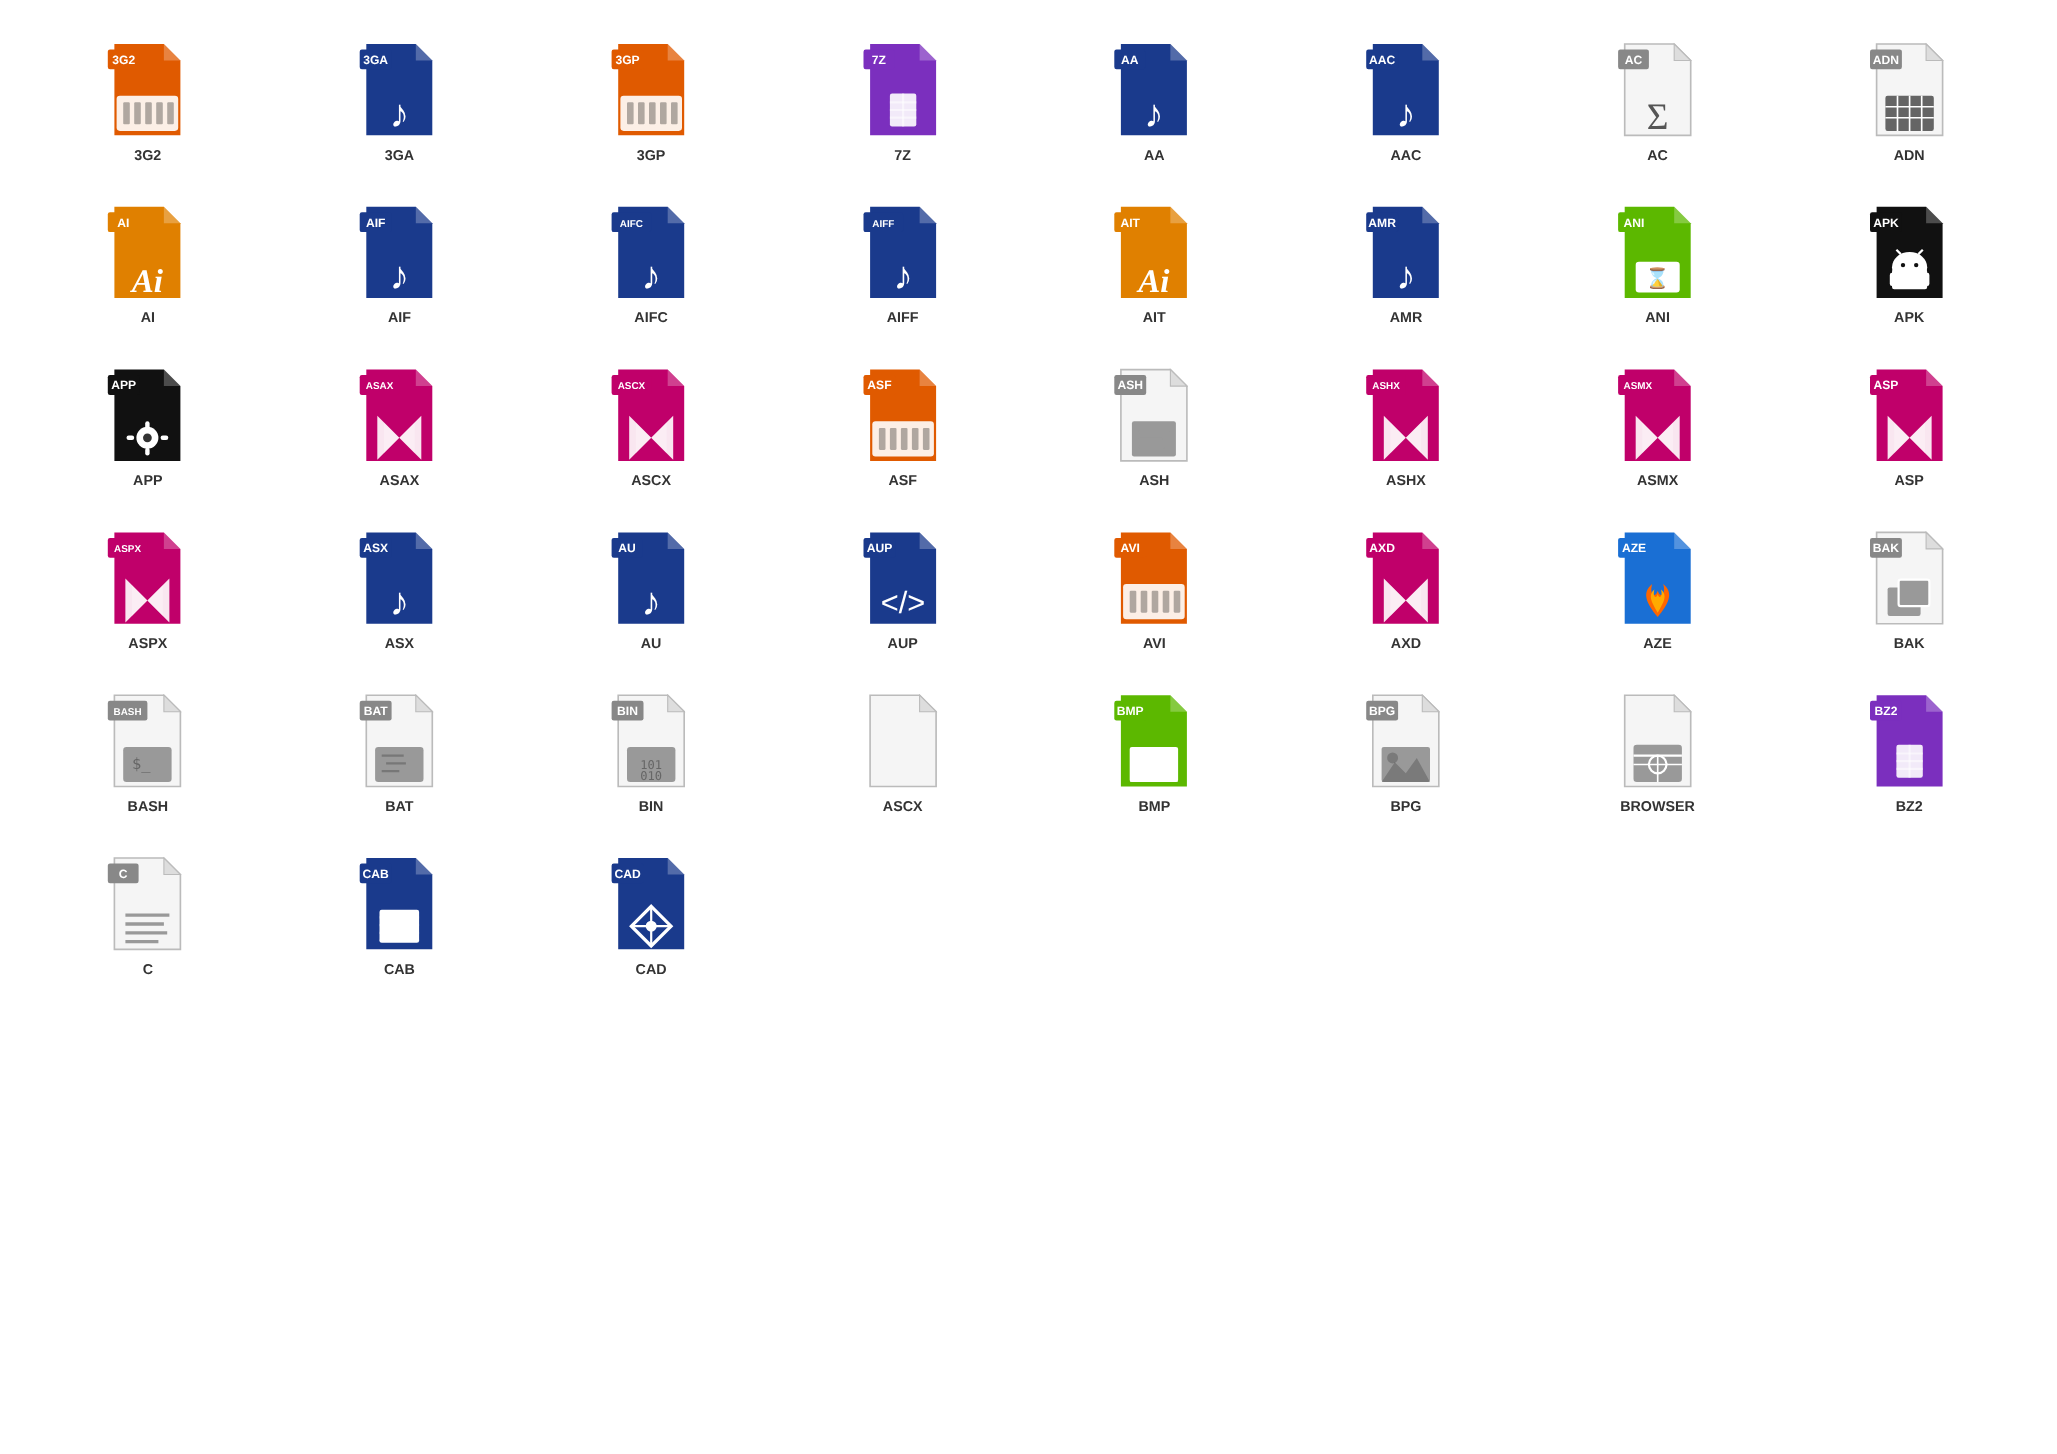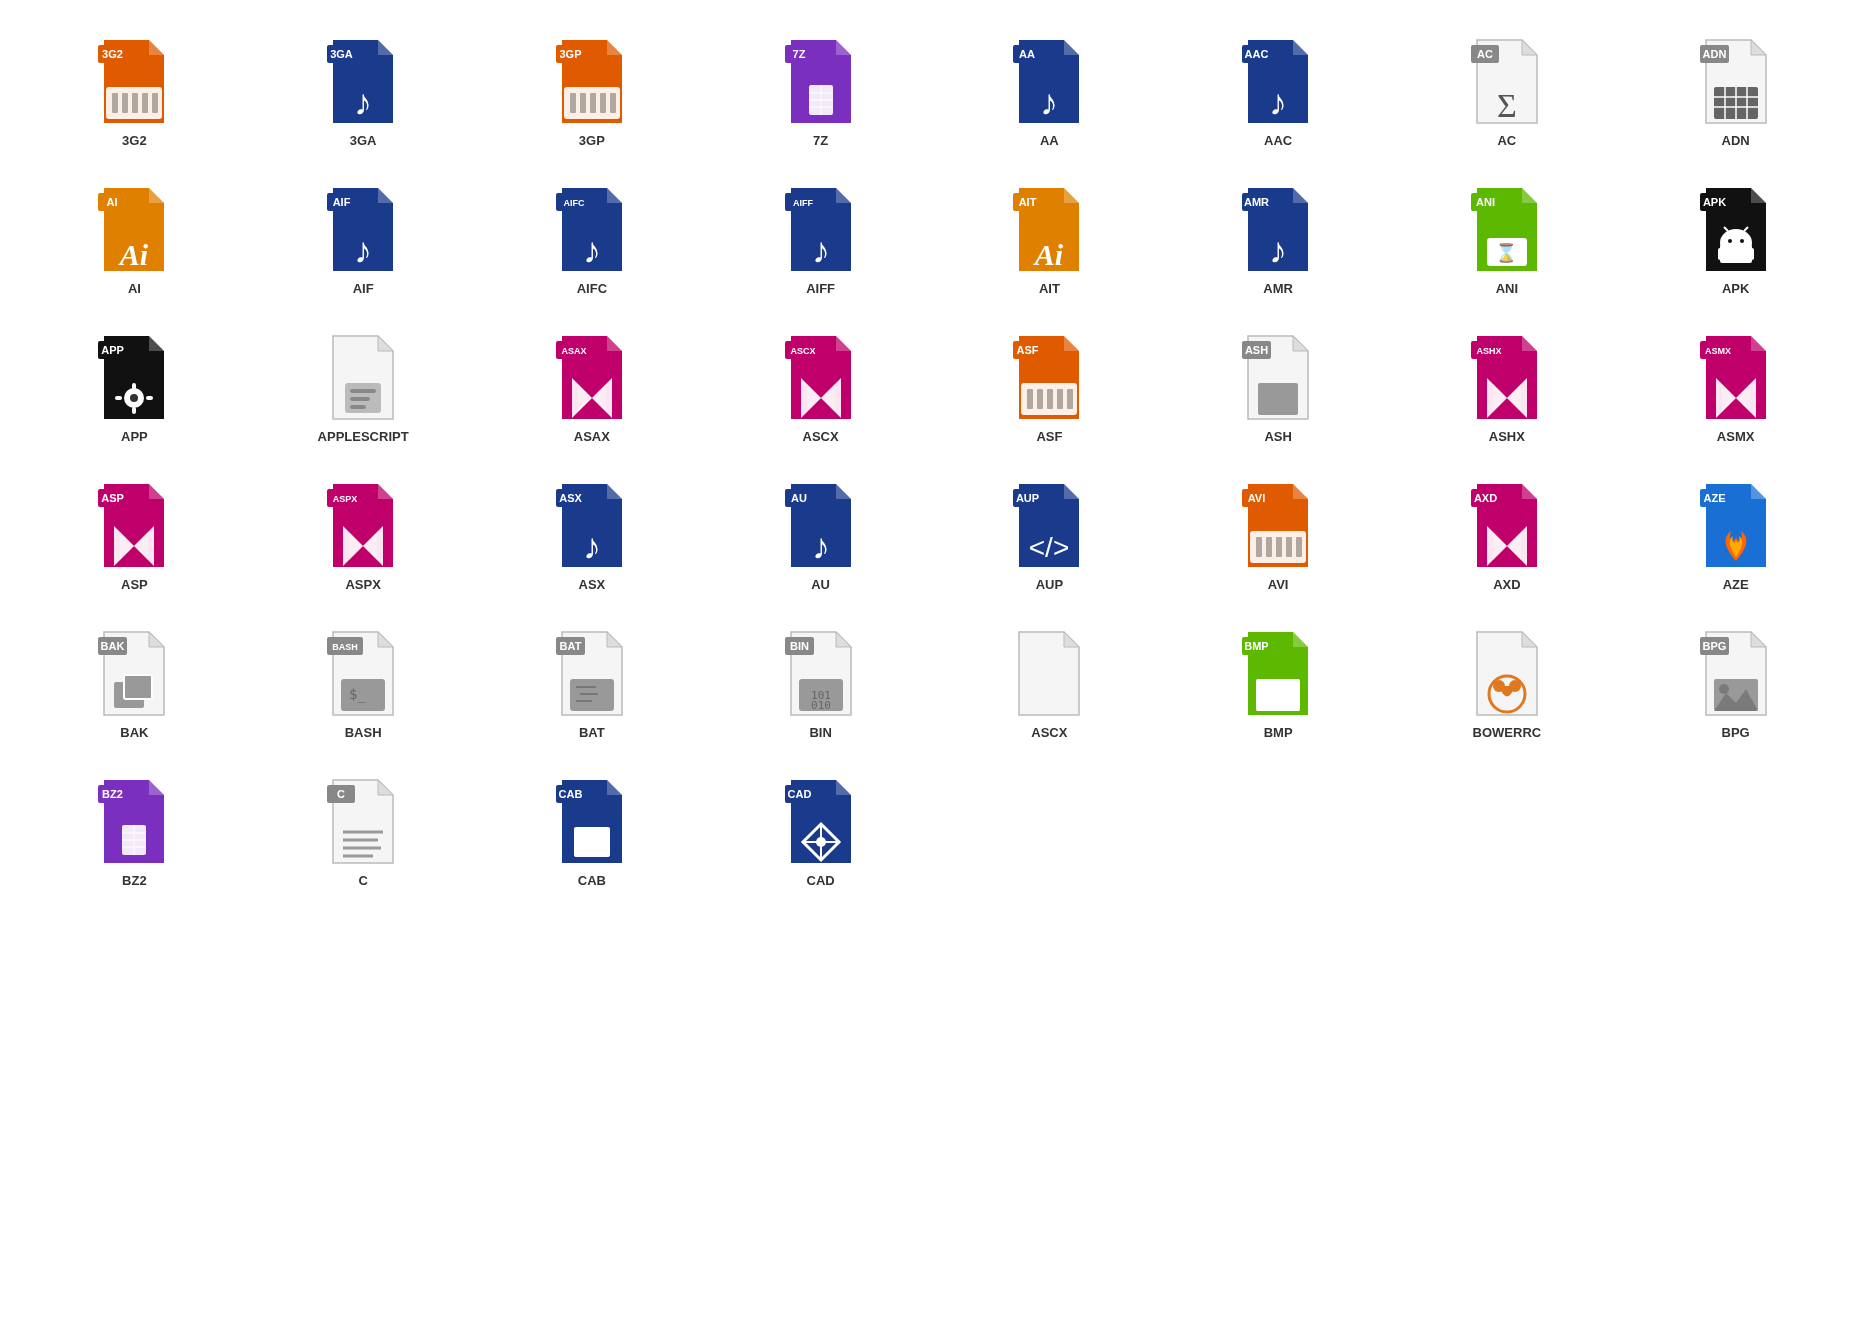--- a/index.html
+++ b/index.html
@@ -304,35 +304,20 @@
               <rect x="21" y="65" width="7" height="4" rx="2" fill="#fff"></rect>
 
     <rect x="4" y="10" width="29" height="18" rx="2" fill="#111"></rect>
     <text x="18.5" y="23" text-anchor="middle" font-size="11" fill="white" font-weight="bold" font-family="Arial,sans-serif">APP</text>
   </svg></div>
       <div class="file-label">APP</div>
     </div>
     <div class="file-item">
       <div class="icon-wrap"><svg viewBox="0 0 80 95" width="80" height="95" xmlns="http://www.w3.org/2000/svg">
 
-    <path d="M 10,5 L 55,5 L 70,20 L 70,88 L 10,88 Z" fill="#f5f5f5" stroke="#bbb" stroke-width="1.5"></path>
-
-    <path d="M 55,5 L 55,20 L 70,20 Z" fill="#ddd" stroke="#bbb" stroke-width="1"></path>
-
-    <rect x="22" y="52" width="36" height="30" rx="3" fill="#bbb"></rect>
-              <rect x="27" y="58" width="26" height="4" rx="2" fill="#888"></rect>
-              <rect x="27" y="66" width="20" height="4" rx="2" fill="#888"></rect>
-              <rect x="27" y="74" width="16" height="4" rx="2" fill="#888"></rect>
-
-  </svg></div>
-      <div class="file-label">APPLESCRIPT</div>
-    </div>
-    <div class="file-item">
-      <div class="icon-wrap"><svg viewBox="0 0 80 95" width="80" height="95" xmlns="http://www.w3.org/2000/svg">
-
     <path d="M 10,5 L 55,5 L 70,20 L 70,88 L 10,88 Z" fill="#c0006a" stroke="#c0006a" stroke-width="0"></path>
 
     <path d="M 55,5 L 55,20 L 70,20 Z" fill="rgba(255,255,255,0.25)" stroke="none" stroke-width="0"></path>
 
     <g transform="translate(40,67)">
         <polygon points="-20,-20 0,0 -20,20" fill="#fff" opacity="0.9"></polygon>
         <polygon points="20,-20 0,0 20,20" fill="#fff" opacity="0.9"></polygon>
         <polygon points="-14,-14 0,0 -14,14" fill="rgba(255,255,255,0.3)"></polygon>
         <polygon points="14,-14 0,0 14,14" fill="rgba(255,255,255,0.3)"></polygon>
       </g>
@@ -657,43 +642,44 @@
   </svg></div>
       <div class="file-label">BMP</div>
     </div>
     <div class="file-item">
       <div class="icon-wrap"><svg viewBox="0 0 80 95" width="80" height="95" xmlns="http://www.w3.org/2000/svg">
 
     <path d="M 10,5 L 55,5 L 70,20 L 70,88 L 10,88 Z" fill="#f5f5f5" stroke="#bbb" stroke-width="1.5"></path>
 
     <path d="M 55,5 L 55,20 L 70,20 Z" fill="#ddd" stroke="#bbb" stroke-width="1"></path>
 
-    <circle cx="40" cy="67" r="18" fill="none" stroke="#e07820" stroke-width="3"></circle>
-              <circle cx="32" cy="59" r="6" fill="#e07820"></circle>
-              <circle cx="48" cy="59" r="6" fill="#e07820"></circle>
-              <path d="M32 59 Q40 80 48 59" fill="#e07820"></path>
-
-  </svg></div>
-      <div class="file-label">BOWERRC</div>
-    </div>
-    <div class="file-item">
-      <div class="icon-wrap"><svg viewBox="0 0 80 95" width="80" height="95" xmlns="http://www.w3.org/2000/svg">
-
-    <path d="M 10,5 L 55,5 L 70,20 L 70,88 L 10,88 Z" fill="#f5f5f5" stroke="#bbb" stroke-width="1.5"></path>
-
-    <path d="M 55,5 L 55,20 L 70,20 Z" fill="#ddd" stroke="#bbb" stroke-width="1"></path>
-
     <rect x="18" y="52" width="44" height="32" rx="2" fill="#999"></rect>
               <circle cx="28" cy="62" r="5" fill="rgba(0,0,0,0.2)"></circle>
               <polygon points="18,84 30,66 40,76 50,62 62,84" fill="rgba(0,0,0,0.2)"></polygon>
 
     <rect x="4" y="10" width="29" height="18" rx="2" fill="#888"></rect>
     <text x="18.5" y="23" text-anchor="middle" font-size="11" fill="white" font-weight="bold" font-family="Arial,sans-serif">BPG</text>
   </svg></div>
       <div class="file-label">BPG</div>
+    </div>
+    <div class="file-item">
+      <div class="icon-wrap"><svg viewBox="0 0 80 95" width="80" height="95" xmlns="http://www.w3.org/2000/svg">
+
+    <path d="M 10,5 L 55,5 L 70,20 L 70,88 L 10,88 Z" fill="#f5f5f5" stroke="#bbb" stroke-width="1.5"></path>
+
+    <path d="M 55,5 L 55,20 L 70,20 Z" fill="#ddd" stroke="#bbb" stroke-width="1"></path>
+
+    <rect x="18" y="50" width="44" height="34" rx="3" fill="#999"></rect>
+              <line x1="18" y1="60" x2="62" y2="60" stroke="#fff" stroke-width="2"></line>
+              <circle cx="40" cy="68" r="8" fill="none" stroke="#fff" stroke-width="2"></circle>
+              <line x1="40" y1="60" x2="40" y2="84" stroke="#fff" stroke-width="1.5"></line>
+              <line x1="18" y1="68" x2="62" y2="68" stroke="#fff" stroke-width="1.5"></line>
+
+  </svg></div>
+      <div class="file-label">BROWSER</div>
     </div>
     <div class="file-item">
       <div class="icon-wrap"><svg viewBox="0 0 80 95" width="80" height="95" xmlns="http://www.w3.org/2000/svg">
 
     <path d="M 10,5 L 55,5 L 70,20 L 70,88 L 10,88 Z" fill="#7b2fbe" stroke="#7b2fbe" stroke-width="0"></path>
 
     <path d="M 55,5 L 55,20 L 70,20 Z" fill="rgba(255,255,255,0.25)" stroke="none" stroke-width="0"></path>
 
     <rect x="28" y="50" width="24" height="30" rx="2" fill="#fff" opacity="0.9"></rect>
               <line x1="40" y1="50" x2="40" y2="80" stroke="rgba(255,255,255,0.5)" stroke-width="2"></line>

